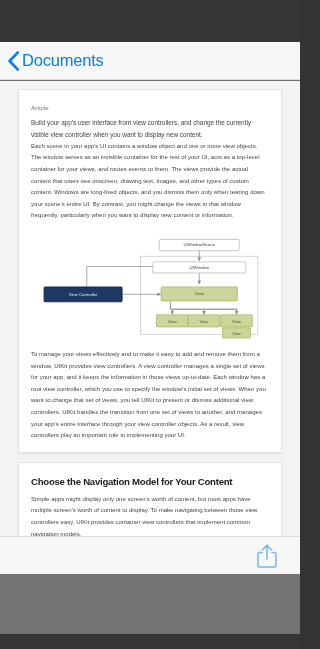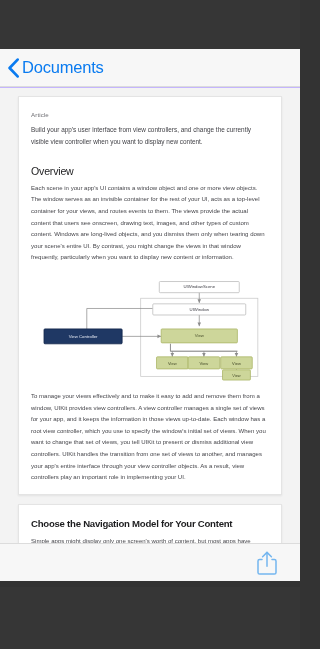--- a/index.html
+++ b/index.html
@@ -25,25 +25,25 @@
     left: 0;
     width: 300px;
     background: #363636;
   }
   .letterbox.top { top: 0; height: 55px; }
   .letterbox.bottom { top: 587px; height: 62px; }
 
   
   #viewport {
     position: absolute;
-    top: 49px;
-    left: 0;
-    width: 300px;
-    height: 532px;
-    background: #c4b5fd;
+    top: 42px;
+    left: 0;
+    width: 300px;
+    height: 592px;
+    background: #737373;
     overflow: hidden;
   }
 
   
   #navbar {
     position: absolute;
     top: 0; left: 0;
     width: 300px;
     height: 38px;
     background: #f7f7f7;
@@ -190,21 +190,20 @@
       </button>
     </div>
 
     <div id="page-scroll">
 
       <div class="doc-card" id="card-main">
 
         <div class="eyebrow">Article</div>
         <p class="doc-abstract">Build your app's user interface from view controllers, and change the currently visible view controller when you want to display new content.</p>
 
-        <h2 class="section-heading">Overview</h2>
         <p class="body-text">Each scene in your app's UI contains a window object and one or more view objects. The window serves as an invisible container for the rest of your UI, acts as a top-level container for your views, and routes events to them. The views provide the actual content that users see onscreen, drawing text, images, and other types of custom content. Windows are long-lived objects, and you dismiss them only when tearing down your scene's entire UI. By contrast, you might change the views in that window frequently, particularly when you want to display new content or information.</p>
 
         <div id="figure">
           <svg viewBox="0 0 256 108" xmlns="http://www.w3.org/2000/svg">
             <defs>
               <marker id="arw" markerWidth="6" markerHeight="6" refX="5" refY="3" orient="auto">
                 <path d="M0,0.6 L5,3 L0,5.4 z" fill="#8c8c8c"></path>
               </marker>
             </defs>
 

